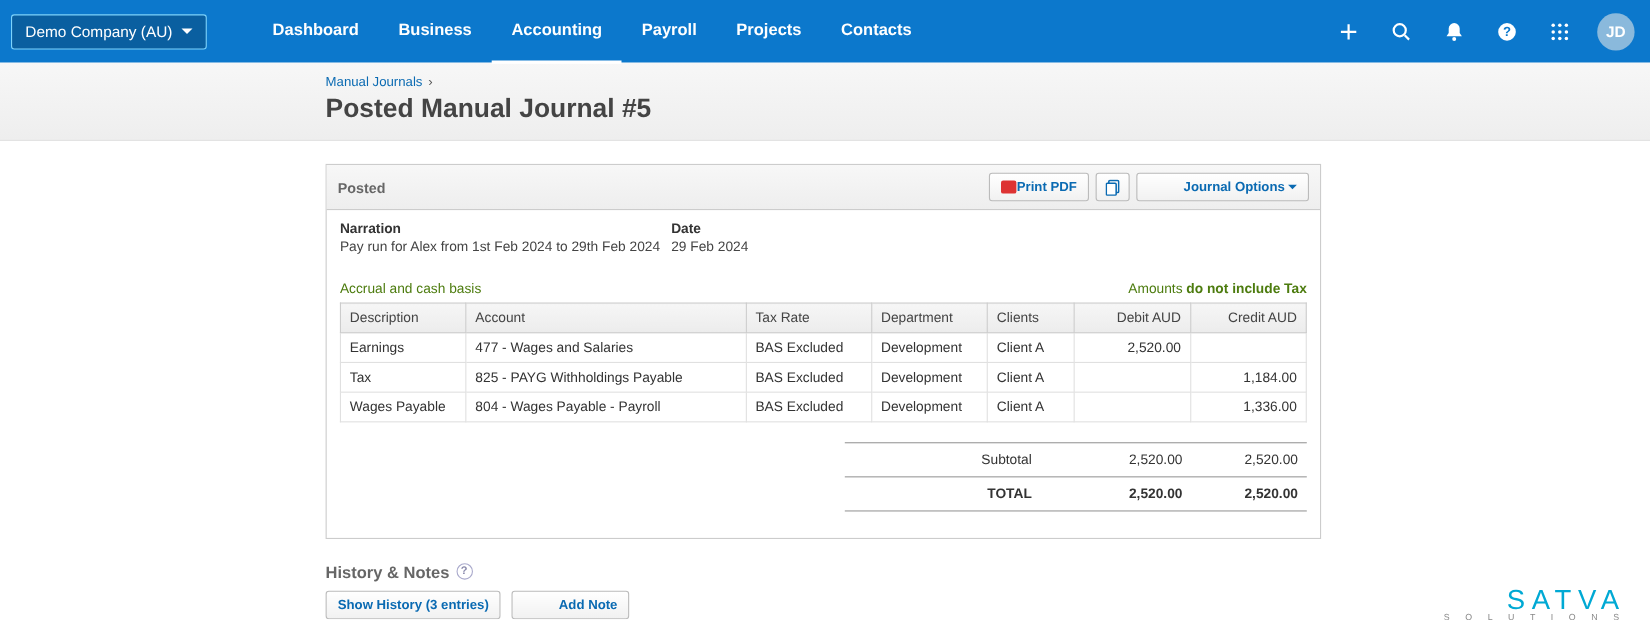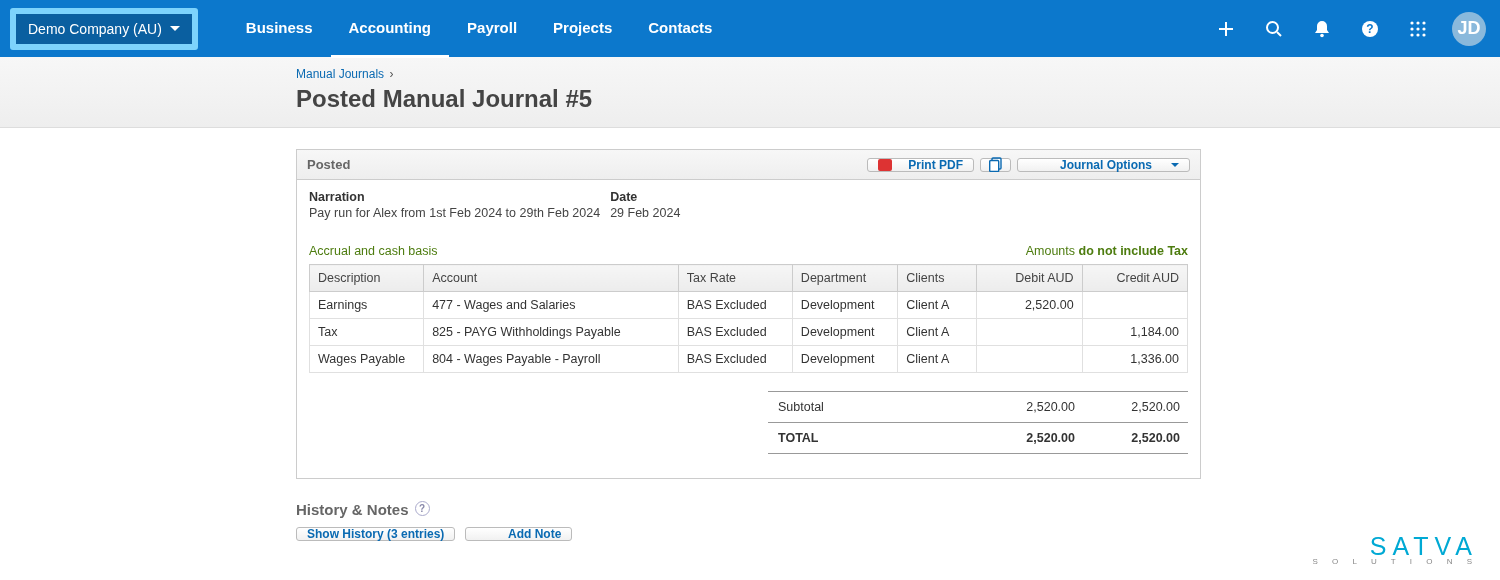--- a/index.html
+++ b/index.html
@@ -1,42 +1,42 @@
 <!DOCTYPE html>
 <html><head>
 <meta charset="utf-8">
 <style>
 * { box-sizing: border-box; margin: 0; padding: 0; }
 body { font-family: Arial, Helvetica, sans-serif; font-size: 13px; color: #333; background: #fff; width: 1500px; }
 
 
 .topnav { background: #0c78cc; height: 57px; display: flex; align-items: center; color: #fff; padding: 0 14px 0 10px; }
-.org-select { background: #0a5fa0; border: 6px solid #7dd3fc; border-radius: 3px; padding: 7px 12px; font-size: 14px; color: #fff; display: flex; align-items: center; gap: 8px; cursor: pointer; margin-right: 30px; }
+.org-select { background: #0a5fa0; border: 1px solid #7dd3fc; border-radius: 3px; padding: 7px 12px; font-size: 14px; color: #fff; display: flex; align-items: center; gap: 8px; cursor: pointer; margin-right: 42px; }
 .org-select .caret { width: 0; height: 0; border-left: 5px solid transparent; border-right: 5px solid transparent; border-top: 5px solid #fff; }
 .nav-items { display: flex; gap: 0; }
 .nav-item { padding: 19px 18px; font-size: 15px; font-weight: 600; cursor: pointer; }
 .nav-item.active { border-bottom: 3px solid #fff; }
 .nav-spacer { flex: 1; }
 .nav-icon { width: 40px; height: 40px; display: flex; align-items: center; justify-content: center; cursor: pointer; margin: 0 4px; }
-.avatar { width: 34px; height: 34px; border-radius: 50%; background: #8ab9dc; color: #fff; display: flex; align-items: center; justify-content: center; font-size: 18px; font-weight: 600; margin-left: 10px; cursor: pointer; }
+.avatar { width: 34px; height: 34px; border-radius: 50%; background: #8ab9dc; color: #fff; display: flex; align-items: center; justify-content: center; font-size: 14px; font-weight: 600; margin-left: 10px; cursor: pointer; }
 
 
 .sub-header { background: linear-gradient(#f7f7f7, #eee); border-bottom: 1px solid #ddd; padding: 10px 0 14px 0; }
 .content-wrap { width: 905px; margin-left: 296px; }
 .breadcrumb { font-size: 12px; color: #0a6ab2; margin-bottom: 4px; }
 .breadcrumb a { color: #0a6ab2; text-decoration: none; cursor: pointer; }
 .breadcrumb .sep { color: #555; margin-left: 2px; }
 .page-title { font-size: 24px; font-weight: 700; color: #444; }
 
 
 .panel { border: 1px solid #ccc; margin-top: 21px; background: #fff; }
 .panel-header { background: linear-gradient(#f7f7f7,#eee); border-bottom: 1px solid #ccc; padding: 7px 10px; display: flex; align-items: center; }
 .posted-label { font-weight: 700; color: #666; font-size: 13px; }
 .panel-header-spacer { flex: 1; }
-.btn { background: linear-gradient(#fff,#f1f1f1); border: 1px solid #bbb; border-radius: 3px; padding: 4px 10px; font-size: 12px; color: #0a6ab2; font-weight: 600; cursor: pointer; display: inline-flex; align-items: center; gap: 16px; height: 14px; }
+.btn { background: linear-gradient(#fff,#f1f1f1); border: 1px solid #bbb; border-radius: 3px; padding: 4px 10px; font-size: 12px; color: #0a6ab2; font-weight: 600; cursor: pointer; display: inline-flex; align-items: center; gap: 0; height: 26px; }
 .btn + .btn, .btn + .btn-group { margin-left: 6px; padding-left: 42px; }
 .pdf-icon { width: 14px; height: 12px; background: #d33; border-radius: 2px; display: inline-block; }
 .copy-icon { display:inline-block; }
 .caret-blue { width: 0; height: 0; border-left: 4px solid transparent; border-right: 4px solid transparent; border-top: 4px solid #0a6ab2; margin-left: 3px; }
 
 .panel-body { padding: 10px 12px 24px 12px; }
 .meta-row { display: flex; gap: 10px; margin-bottom: 24px; }
 .meta-block .label { font-weight: 700; font-size: 12.5px; color: #333; margin-bottom: 2px; }
 .meta-block .value { font-size: 12.5px; color: #444; }
 
@@ -45,21 +45,21 @@
 .basis-row .right { font-size: 12.5px; }
 .basis-row .right b { font-weight: 700; }
 
 table.journal { width: 100%; border-collapse: collapse; font-size: 12.5px; }
 table.journal th { background: linear-gradient(#f6f6f6,#ececec); border: 1px solid #ccc; padding: 6px 8px; text-align: left; font-weight: 400; color: #444; }
 table.journal th.num, table.journal td.num { text-align: right; }
 table.journal td { border: 1px solid #e0e0e0; padding: 6px 8px; color: #333; }
 
 .totals { margin-top: 18px; width: 100%; }
 .totals-row { display: flex; justify-content: flex-end; font-size: 12.5px; padding: 8px 0; }
-.totals-row .lbl { width: 200px; padding-right: 40px; }
+.totals-row .lbl { width: 200px; text-align: right; padding-right: 40px; }
 .totals-row .col { width: 105px; text-align: right; padding-right: 8px; }
 .totals-sep { border-top: 1px solid #999; margin-left: auto; width: 420px; }
 .totals-row.total { font-weight: 700; }
 
 
 .history { margin-top: 22px; }
 .history-title { font-size: 15px; font-weight: 700; color: #666; display: flex; gap: 6px; margin-bottom: 8px; }
 .help-circle { width: 15px; height: 15px; border: 1px solid #aac; color: #88a; border-radius: 50%; display: inline-flex; align-items: center; justify-content: center; font-size: 10px; cursor: pointer; }
 
 
@@ -71,20 +71,21 @@
 </style>
 </head>
 <body>
 
 <div class="topnav">
   <div class="org-select">
     <span>Demo Company (AU)</span>
     <span class="caret"></span>
   </div>
   <div class="nav-items" id="nav-items">
+      <div class="nav-item">Dashboard</div>
       <div class="nav-item">Business</div>
       <div class="nav-item active">Accounting</div>
       <div class="nav-item">Payroll</div>
       <div class="nav-item">Projects</div>
       <div class="nav-item">Contacts</div>
     </div>
   <div class="nav-spacer"></div>
   <div class="nav-icon">
     <svg width="16" height="16" viewBox="0 0 16 16">
         <path d="M8 1v14M1 8h14" stroke="#fff" stroke-width="2"></path>

